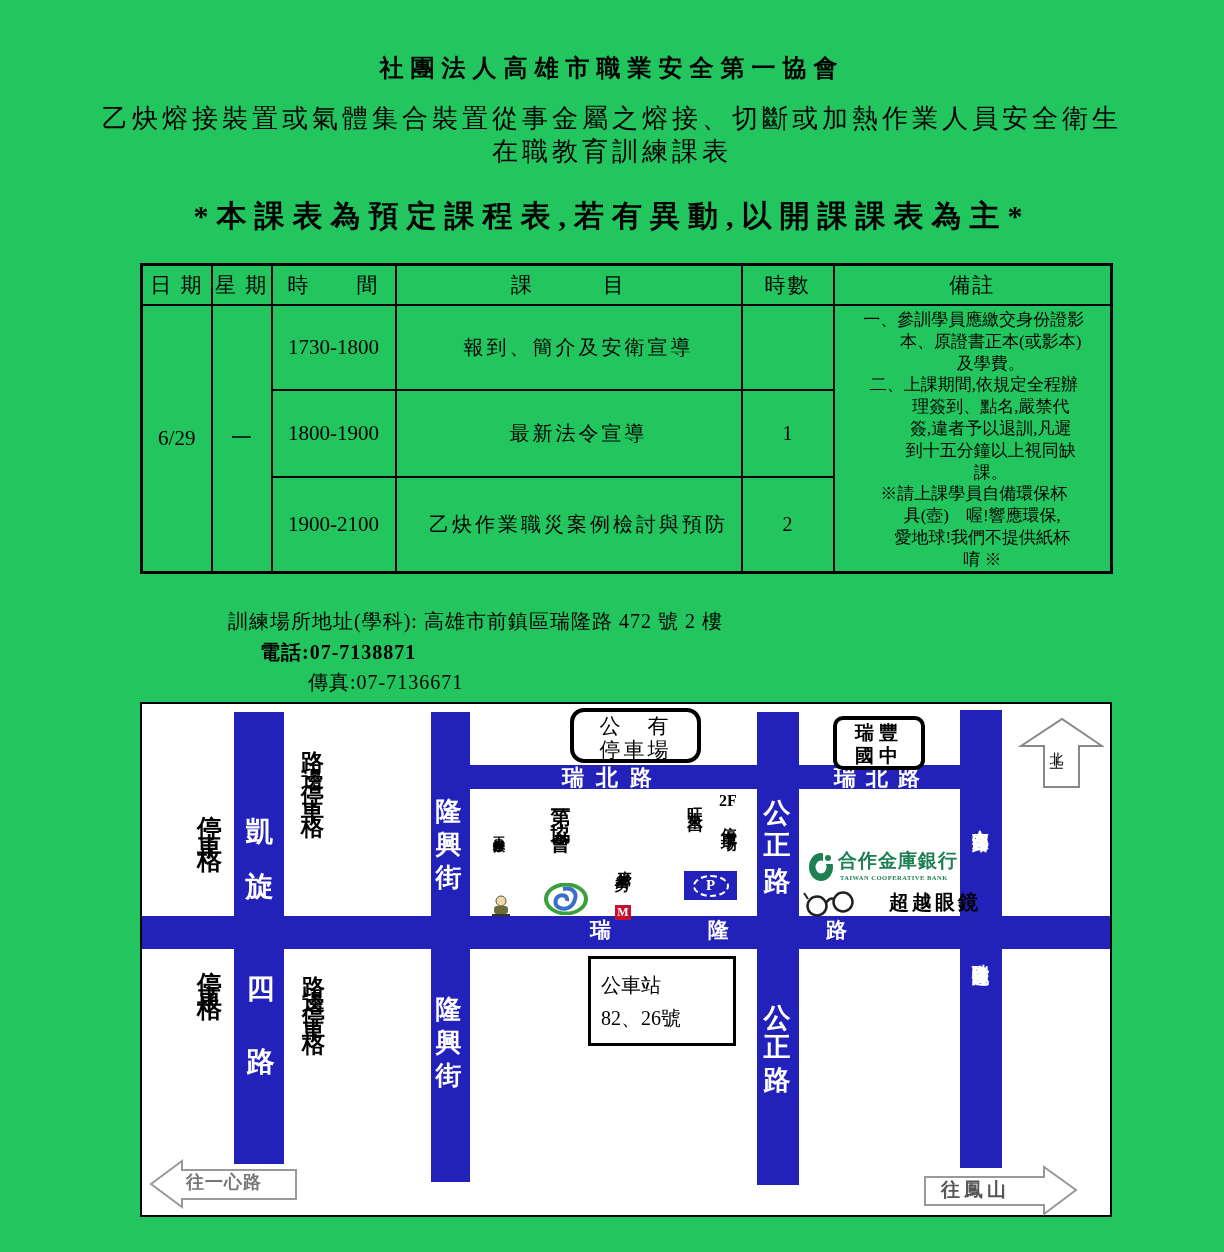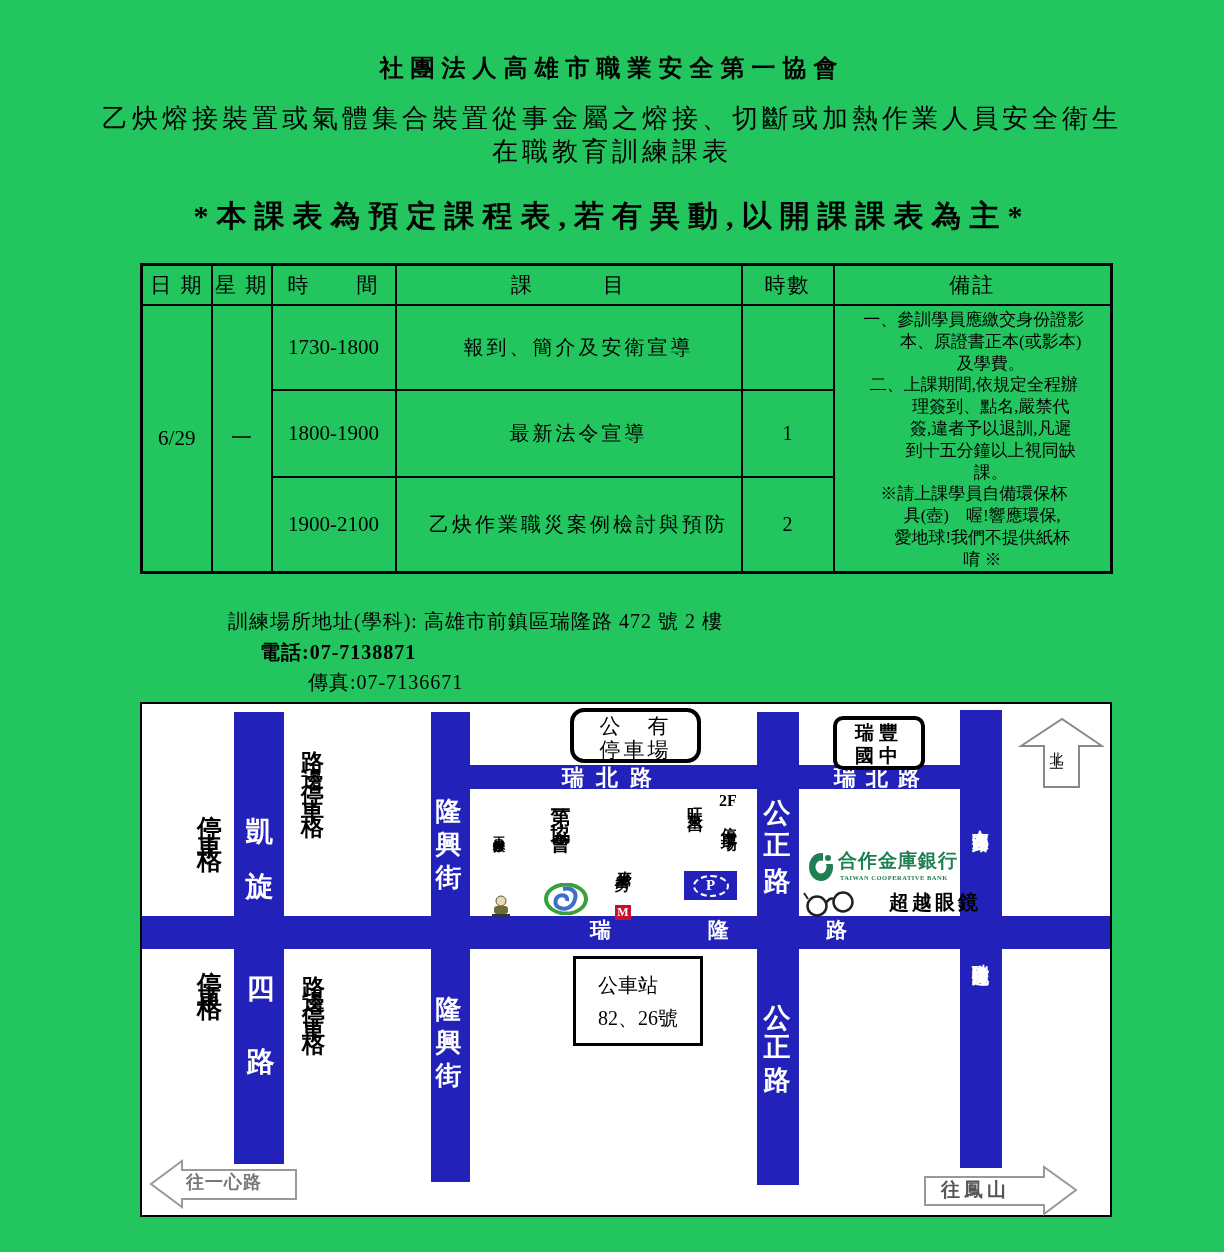--- a/index.html
+++ b/index.html
@@ -180,21 +180,21 @@
     <div class="ht bt" style="left:747px; top:188px; font-size:20px; letter-spacing:3px;">超越眼鏡</div>
 
     <div class="mapbox" style="left:428px; top:4px; width:131px; height:55px; border-radius:14px; font-size:21px; line-height:24px; padding-top:2px; letter-spacing:3px;">
       <div>公　有</div>
       <div>停車場</div>
     </div>
     <div class="mapbox" style="left:677px; top:12px; width:92px; height:54px; border-radius:10px; font-size:19px; font-weight:bold; line-height:23px; padding-top:1px; letter-spacing:5px;margin-left:14px;">
       <div>瑞豐</div>
       <div>國中</div>
     </div>
-    <div class="mapbox" style="left:431px; top:252px; width:130px; height:90px; border-width:3px; text-align:left; padding:10px 0 0 22px; font-size:20px; line-height:33px;">
+    <div class="mapbox" style="left:446px; top:252px; width:148px; height:90px; border-width:3px; text-align:left; padding:10px 0 0 10px; font-size:20px; line-height:33px;">
       <div>公車站</div>
       <div>82、26號</div>
     </div>
 
     <svg style="left:876px; top:8px;" width="86" height="78" viewBox="0 0 86 78">
       <polygon points="3,34 44,7 84,34 61,34 61,75 26,75 26,34" fill="#fff" stroke="#888" stroke-width="2"></polygon>
     </svg>
     <div class="vt bt arrow-label" style="left:907px; top:37px; font-size:14px; letter-spacing:3px; font-weight:normal;">北上</div>
 
     <svg style="left:6px; top:453px;" width="152" height="54" viewBox="0 0 152 54">

